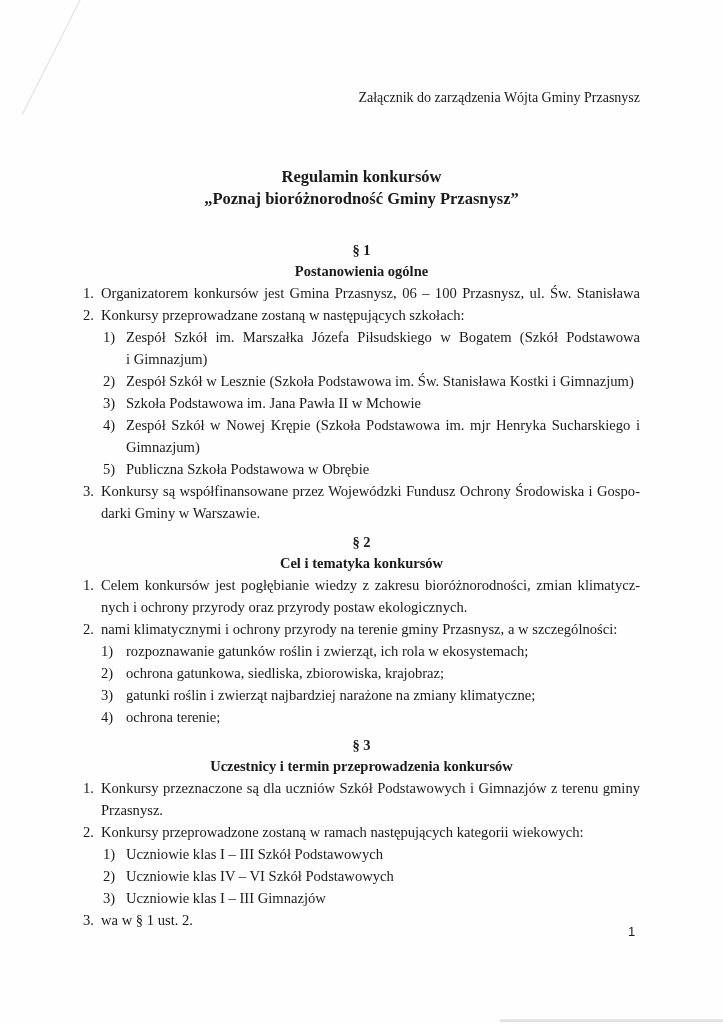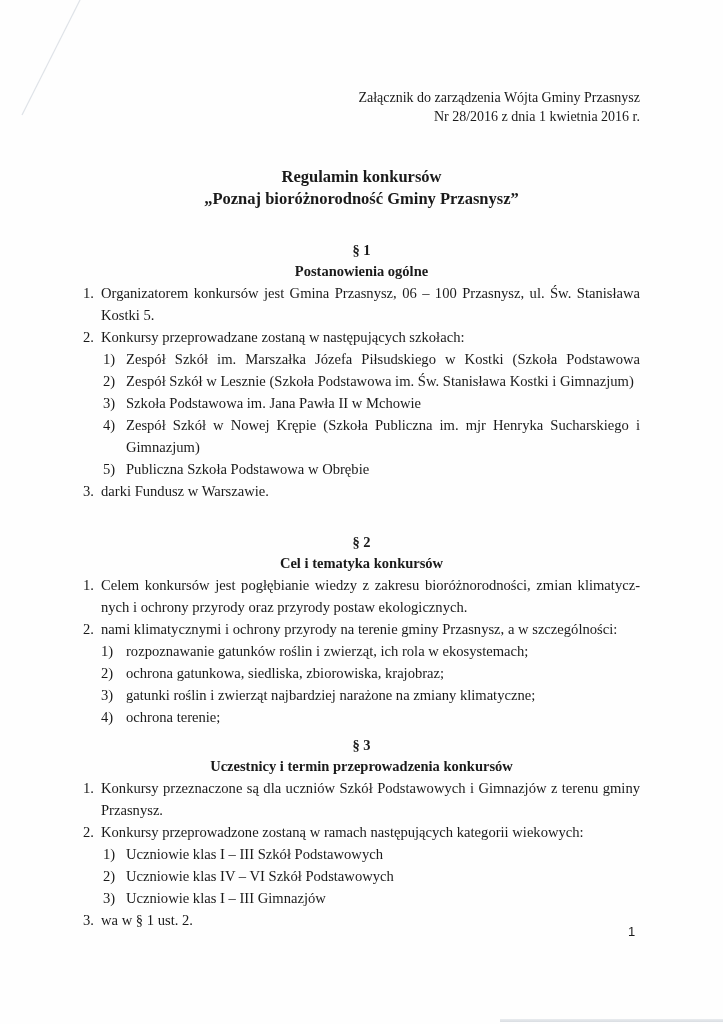--- a/index.html
+++ b/index.html
@@ -52,67 +52,67 @@
 <body>
 
 <div class="page">
 
   <svg class="corner-line" viewBox="0 0 120 120">
     <line x1="80" y1="0" x2="22" y2="115" stroke="#dfe3e8" stroke-width="1.2"></line>
   </svg>
 
   <div class="annex">
     <div>Załącznik do zarządzenia Wójta Gminy Przasnysz</div>
-    <div>Nr 28/2016 z dnia 1 kwietnia 2016 r.</div>
   </div>
 
   <div class="title">
     <div>Regulamin konkursów</div>
     <div>„Poznaj bioróżnorodność Gminy Przasnysz”</div>
   </div>
 
   <div class="section" style="top:240px;">
     <div class="sec-num">§ 1</div>
     <div class="sec-title">Postanowienia ogólne</div>
 
     <div class="item">
       <span class="num">1.</span>
       <div class="just-line">Organizatorem konkursów jest Gmina Przasnysz, 06 – 100 Przasnysz, ul. Św. Stanisława</div>
-      <div>Kostki 5.</div>
     </div>
 
     <div class="item">
       <span class="num">2.</span>
       <div>Konkursy przeprowadzane zostaną w następujących szkołach:</div>
     </div>
     <div class="sub">
       <span class="num">1)</span>
-      <div class="just-line">Zespół Szkół im. Marszałka Józefa Piłsudskiego w Kostki (Szkoła Podstawowa</div>
+      <div class="just-line">Zespół Szkół im. Marszałka Józefa Piłsudskiego w Bogatem (Szkół Podstawowa</div>
+      <div>i Gimnazjum)</div>
     </div>
     <div class="sub">
       <span class="num">2)</span>
       <div>Zespół Szkół w Lesznie (Szkoła Podstawowa im. Św. Stanisława Kostki i Gimnazjum)</div>
     </div>
     <div class="sub">
       <span class="num">3)</span>
       <div>Szkoła Podstawowa im. Jana Pawła II w Mchowie</div>
     </div>
     <div class="sub">
       <span class="num">4)</span>
-      <div class="just-line">Zespół Szkół w Nowej Krępie (Szkoła Publiczna im. mjr Henryka Sucharskiego i</div>
+      <div class="just-line">Zespół Szkół w Nowej Krępie (Szkoła Podstawowa im. mjr Henryka Sucharskiego i</div>
       <div>Gimnazjum)</div>
     </div>
     <div class="sub">
       <span class="num">5)</span>
       <div>Publiczna Szkoła Podstawowa w Obrębie</div>
     </div>
 
     <div class="item">
       <span class="num">3.</span>
-      <div>darki Fundusz w Warszawie.</div>
+      <div class="just-line">Konkursy są współfinansowane przez Wojewódzki Fundusz Ochrony Środowiska i Gospo-</div>
+      <div>darki Gminy w Warszawie.</div>
     </div>
   </div>
 
   <div class="section" style="top:532px;">
     <div class="sec-num">§ 2</div>
     <div class="sec-title">Cel i tematyka konkursów</div>
 
     <div class="item">
       <span class="num">1.</span>
       <div class="just-line">Celem konkursów jest pogłębianie wiedzy z zakresu bioróżnorodności, zmian klimatycz-</div>

